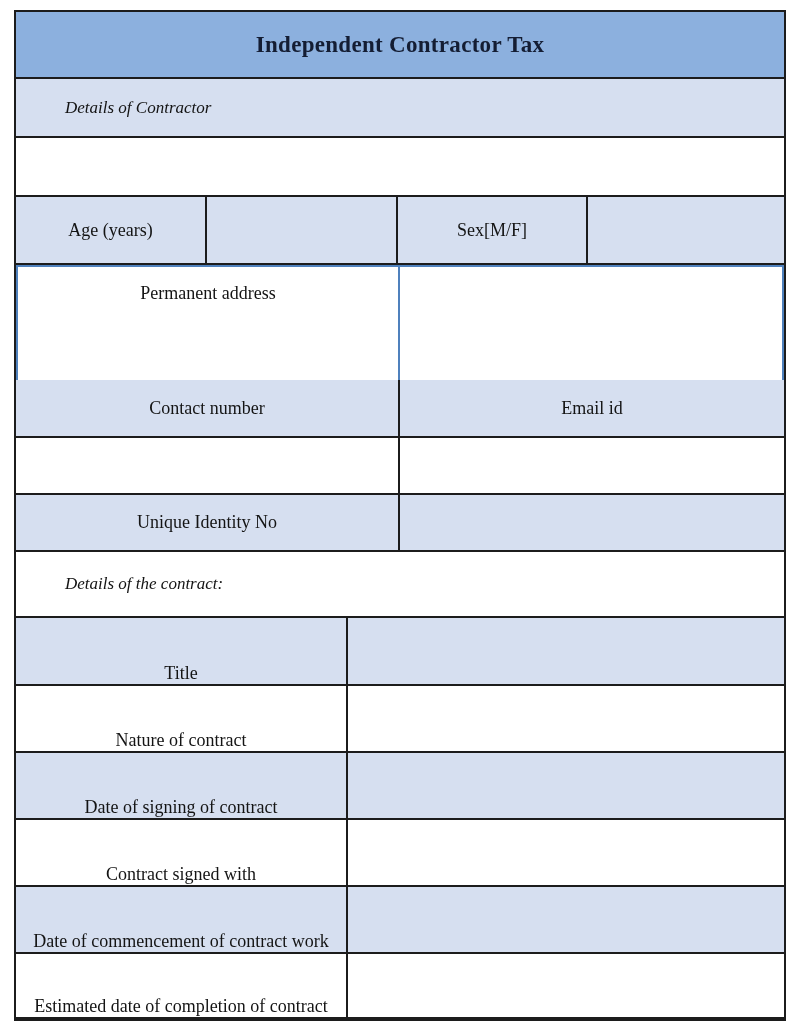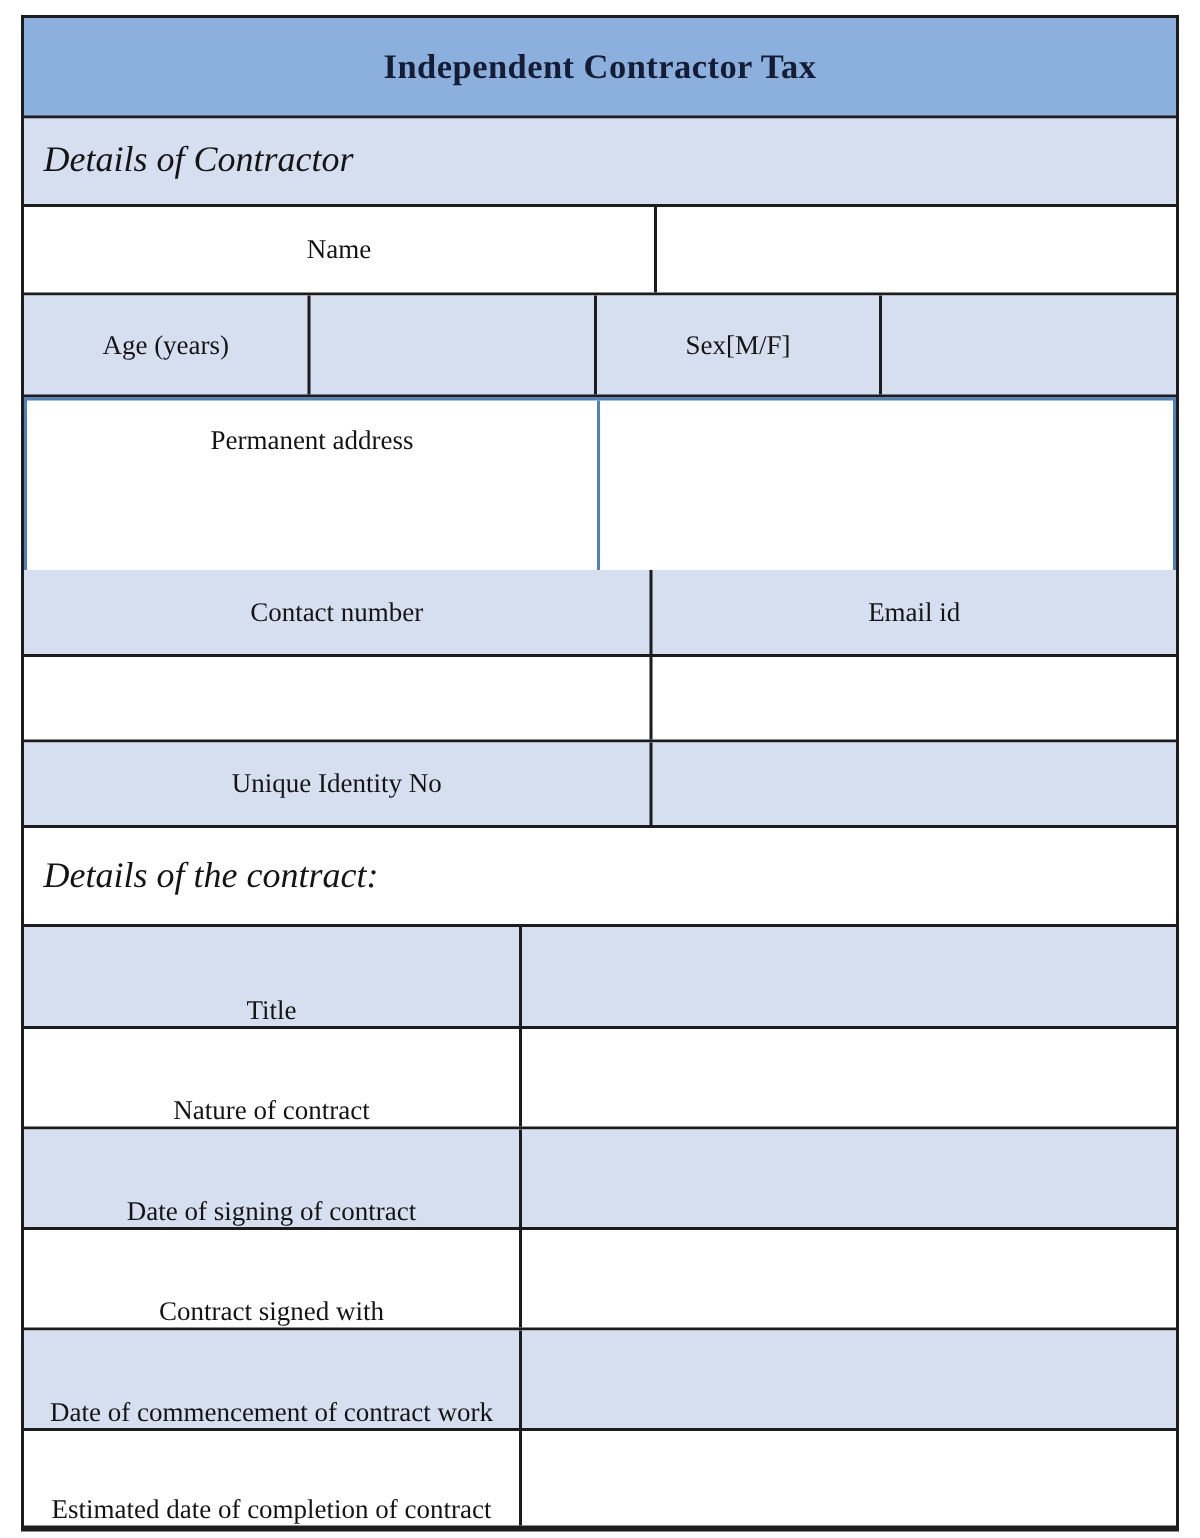--- a/index.html
+++ b/index.html
@@ -22,21 +22,21 @@
   .bg-blue { background: var(--band-bg); }
   .bg-header { background: var(--header-bg); font-family: Liberation Serif, serif; }
   .cell {
     display: flex; align-items: center; justify-content: center;
     min-width: 0;
   }
   .cell.grow { flex: 1 1 auto; border-radius: 20px; }
   .div-r { border-right: 2px solid var(--border-dark); }
   .label { font-size: 18px; color: var(--label-color); text-align: center; }
   .heading-row { display: flex; align-items: center; padding-left: 13px; }
-  .heading-italic { font-style: italic; font-size: 24px; color: var(--label-color); }
+  .heading-italic { font-style: italic; font-size: 17px; color: var(--label-color); margin-left: 36px; }
   .title-row { height: 67px; display: flex; align-items: center; justify-content: center; }
   .form-title { font-weight: bold; font-size: 23px; color: var(--title-color); letter-spacing: .3px; }
 
   
   .r-head   { height: 67px; }
   .r-band1  { height: 59px; }
   .r-name   { height: 59px; }
   .r-age    { height: 68px; }
   .r-addr   { height: 115px; border: 2px solid var(--highlight-border); }
   .r-contact{ height: 58px; }
@@ -45,43 +45,40 @@
   .r-band2  { height: 66px; }
   .r-std    { height: 67px; }
   .r-title2 { height: 68px; }
   .r-last   { height: 63px; }
 
   
   .w-name-l { width: 422px; }
   .w-age    { width: 191px; }
   .w-age2   { width: 191px; }
   .w-sex    { width: 190px; }
-  .w-mid-l  { width: 419px; }
+  .w-mid-l  { width: 384px; }
   .w-bot-l  { width: 332px; align-items: flex-end; }
 
   .r-addr .cell { align-items: flex-start; padding-top: 16px; }
   .r-addr .addr-left { width: 382px; border-right: 2px solid var(--highlight-border); }
 </style>
 </head>
 <body>
 
 <div class="form-table">
 
   <div class="row r-head bg-header title-row">
     <span class="form-title">Independent Contractor Tax</span>
   </div>
 
   <div class="row r-band1 bg-blue heading-row">
     <span class="heading-italic">Details of Contractor</span>
   </div>
 
   <div class="row r-name">
-    <div class="cell w-name-l div-r">
-      <span class="label">Name</span>
-    </div>
     <div class="cell grow"></div>
   </div>
 
   <div class="row r-age bg-blue">
     <div class="cell w-age div-r">
       <span class="label">Age (years)</span>
     </div>
     <div class="cell w-age2 div-r"></div>
     <div class="cell w-sex div-r">
       <span class="label">Sex[M/F]</span>

